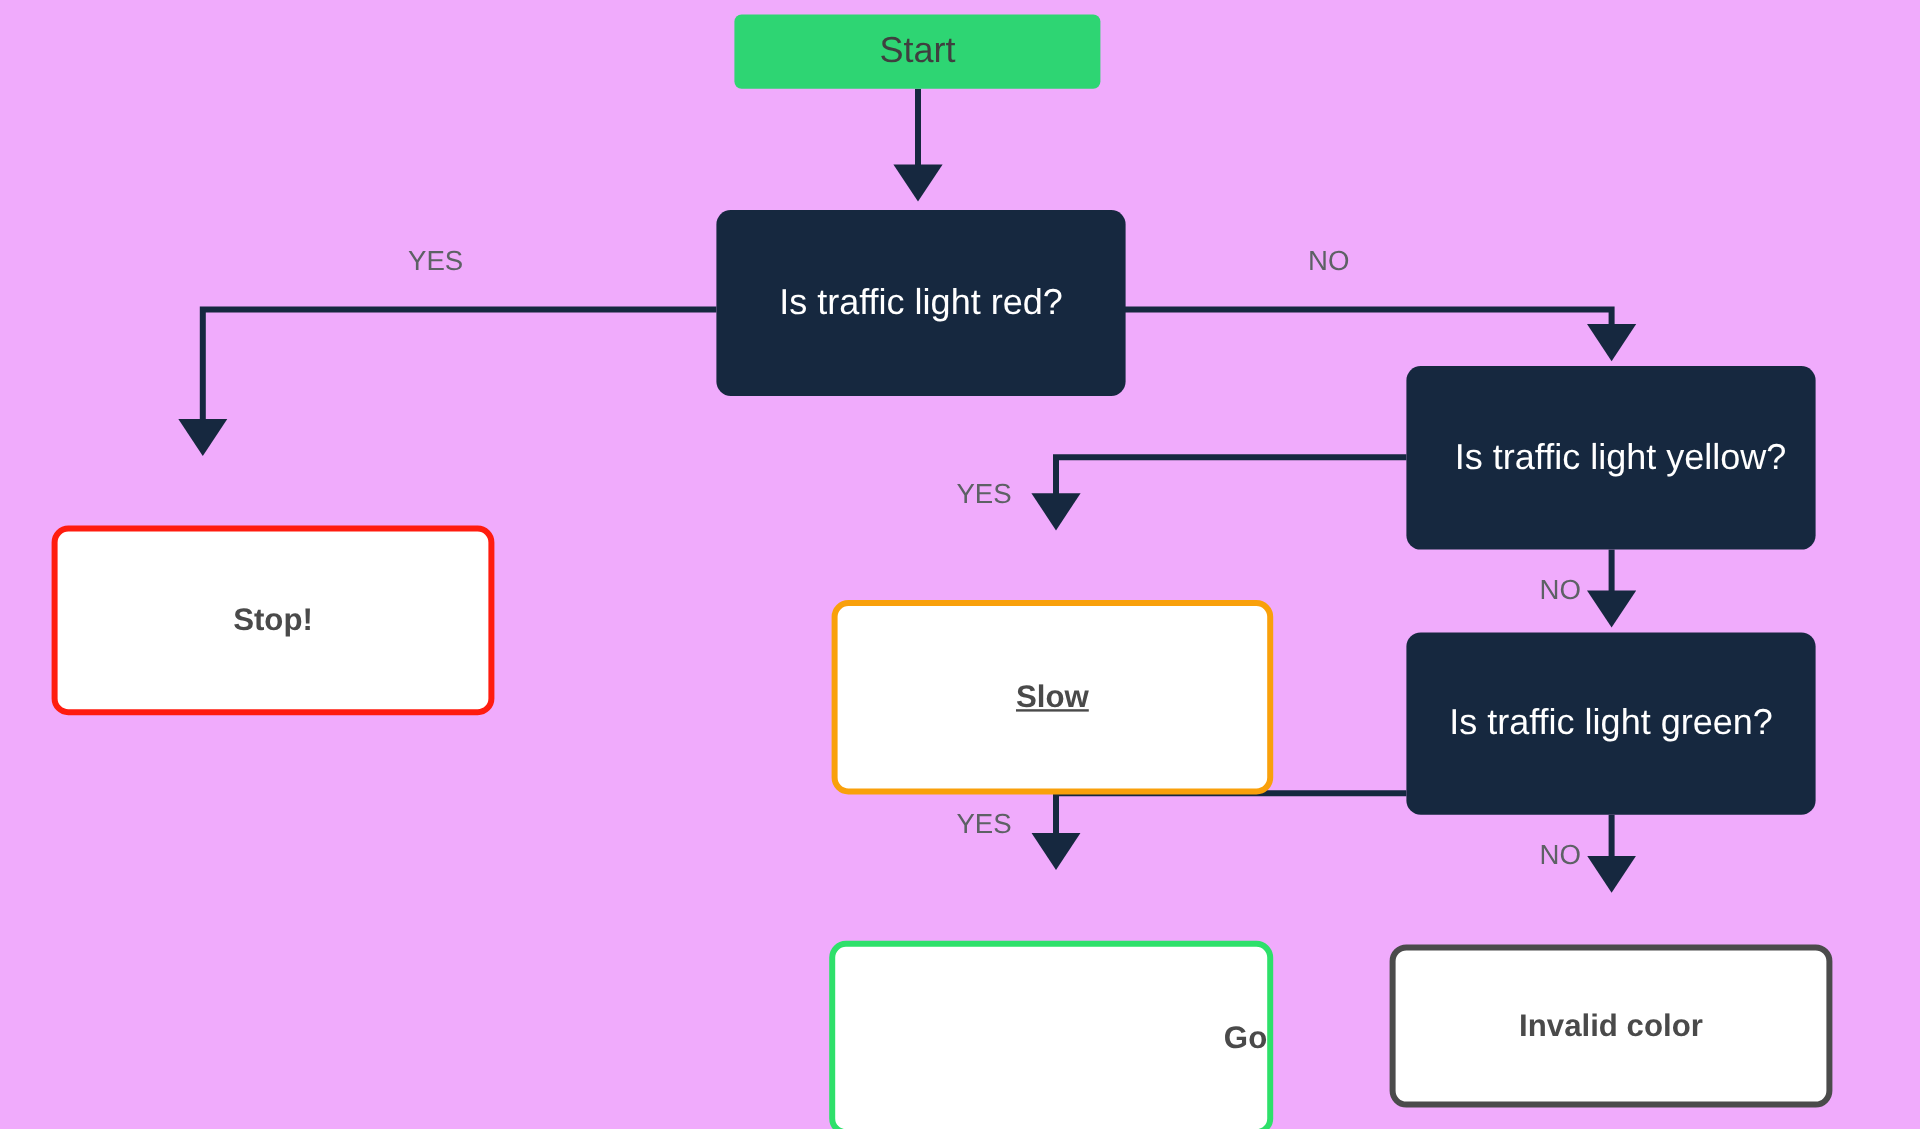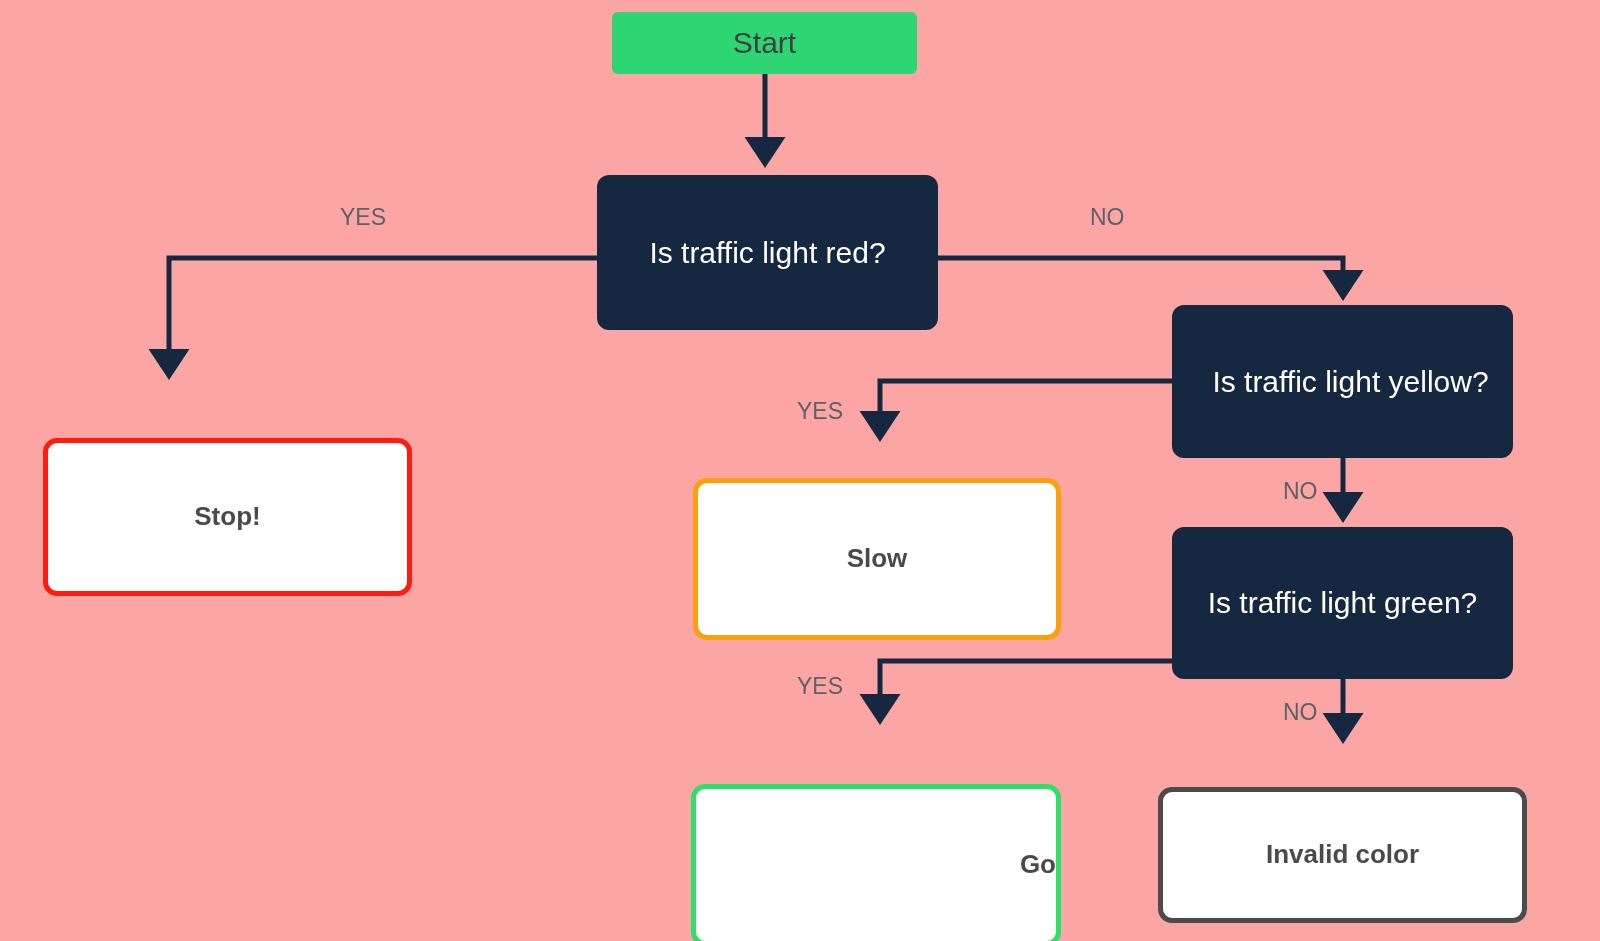--- a/index.html
+++ b/index.html
@@ -9,21 +9,21 @@
     background: #ffffff;
   }
   body {
     font-family: "Liberation Sans", sans-serif;
     -webkit-font-smoothing: antialiased;
   }
   #canvas {
     position: relative;
     width: 1600px;
     height: 941px;
-    background: #fca5a5;
+    background: #f0abfc;
     overflow: hidden;
   }
   #edges {
     position: absolute;
     left: 0;
     top: 0;
     width: 1600px;
     height: 941px;
     pointer-events: none;
   }
@@ -120,21 +120,21 @@
   </div>
 
   <div class="node node-outcome stop" style="left:43px; top:399px; width:369px; height:158px;">
     <span>Stop!</span>
   </div>
 
   <div class="node node-decision" style="left:1172px; top:305px; width:341px; height:153px;padding-left:16px;">
     <span>Is traffic light yellow?</span>
   </div>
 
-  <div class="node node-outcome slow" style="left:693px; top:439px; width:368px; height:162px;">
+  <div class="node node-outcome slow" style="left:693px; top:461px; width:368px; height:162px;text-decoration:underline;">
     <span>Slow</span>
   </div>
 
   <div class="node node-decision" style="left:1172px; top:527px; width:341px; height:152px;">
     <span>Is traffic light green?</span>
   </div>
 
   <div class="node node-outcome go" style="left:691px; top:745px; width:370px; height:162px;">
     <span>Go</span>
   </div>

